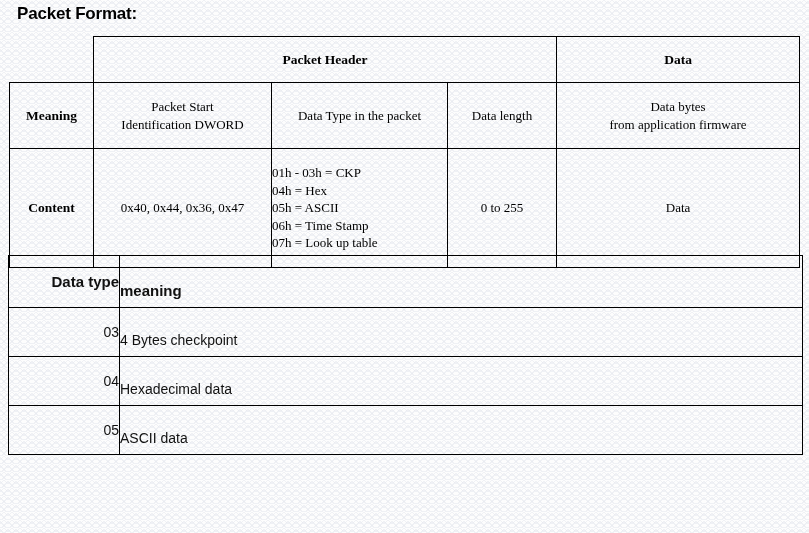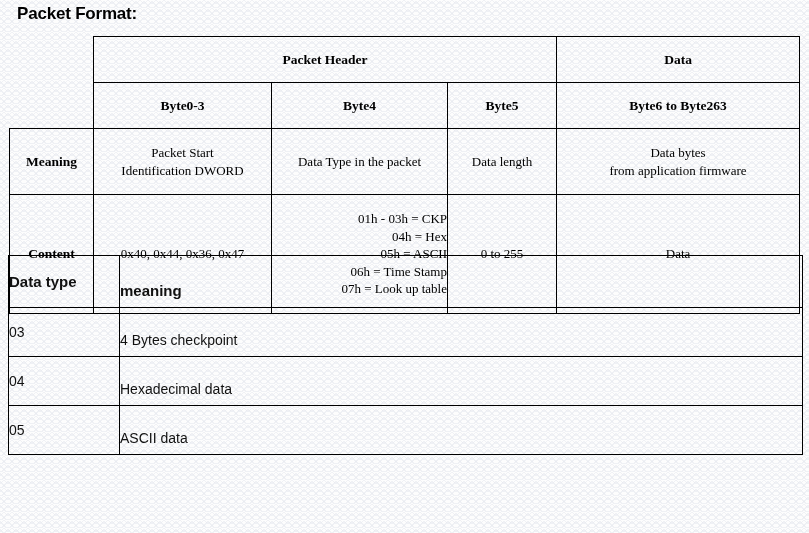--- a/index.html
+++ b/index.html
@@ -63,21 +63,21 @@
   }
   .tbl1 .rowlabel {
     font-weight: bold;
     font-size: 13.5px;
   }
   .tbl1 .cell-inner {
     padding: 3px 4px;
   }
   .tbl1 .cell-inner .ln { display: block; }
   .tbl1 td.left-align .cell-inner {
-    text-align: right;
+    text-align: left;
     padding-left: 8px;
   }
   .tbl1 .multi .ln {
     line-height: 17.5px;
   }
 
   
   .c-label  { width: 84px; }
   .c-b03    { width: 178px; }
   .c-b4     { width: 176px; }
@@ -96,21 +96,21 @@
     font-size: 14px;
     color: #111;
   }
   .tbl2 td {
     border: 1.6px solid #000;
     padding: 0;
     vertical-align: middle;
   }
   .tbl2 .t2-type {
     width: 110px;
-    text-align: left;
+    text-align: right;
   }
   .tbl2 .t2-mean {
     text-align: left;
   }
   .tbl2 .t2-type .cell-inner { padding: 6px 2px; }
   .tbl2 .t2-mean .cell-inner { padding: 6px 0 6px 9px; }
   .tbl2 thead td, .tbl2 tr.head td {
     font-weight: bold;
     font-size: 15px;
   }
@@ -135,35 +135,20 @@
   <tbody>
     <tr>
       <td class="noborder"></td>
       <td class="hcell" colspan="3">
         <span class="cell-inner"><span class="ln">Packet Header</span></span>
       </td>
       <td class="hcell">
         <span class="cell-inner"><span class="ln">Data</span></span>
       </td>
     </tr>
-    <tr>
-      <td class="noborder"></td>
-      <td class="hcell">
-        <span class="cell-inner"><span class="ln">Byte0-3</span></span>
-      </td>
-      <td class="hcell">
-        <span class="cell-inner"><span class="ln">Byte4</span></span>
-      </td>
-      <td class="hcell">
-        <span class="cell-inner"><span class="ln">Byte5</span></span>
-      </td>
-      <td class="hcell">
-        <span class="cell-inner"><span class="ln">Byte6 to Byte263</span></span>
-      </td>
-    </tr>
 
     <tr>
       <td class="rowlabel">
         <span class="cell-inner"><span class="ln">Meaning</span></span>
       </td>
       <td class="multi">
         <span class="cell-inner">
           <span class="ln">Packet Start</span>
           <span class="ln">Identification DWORD</span>
         </span>

